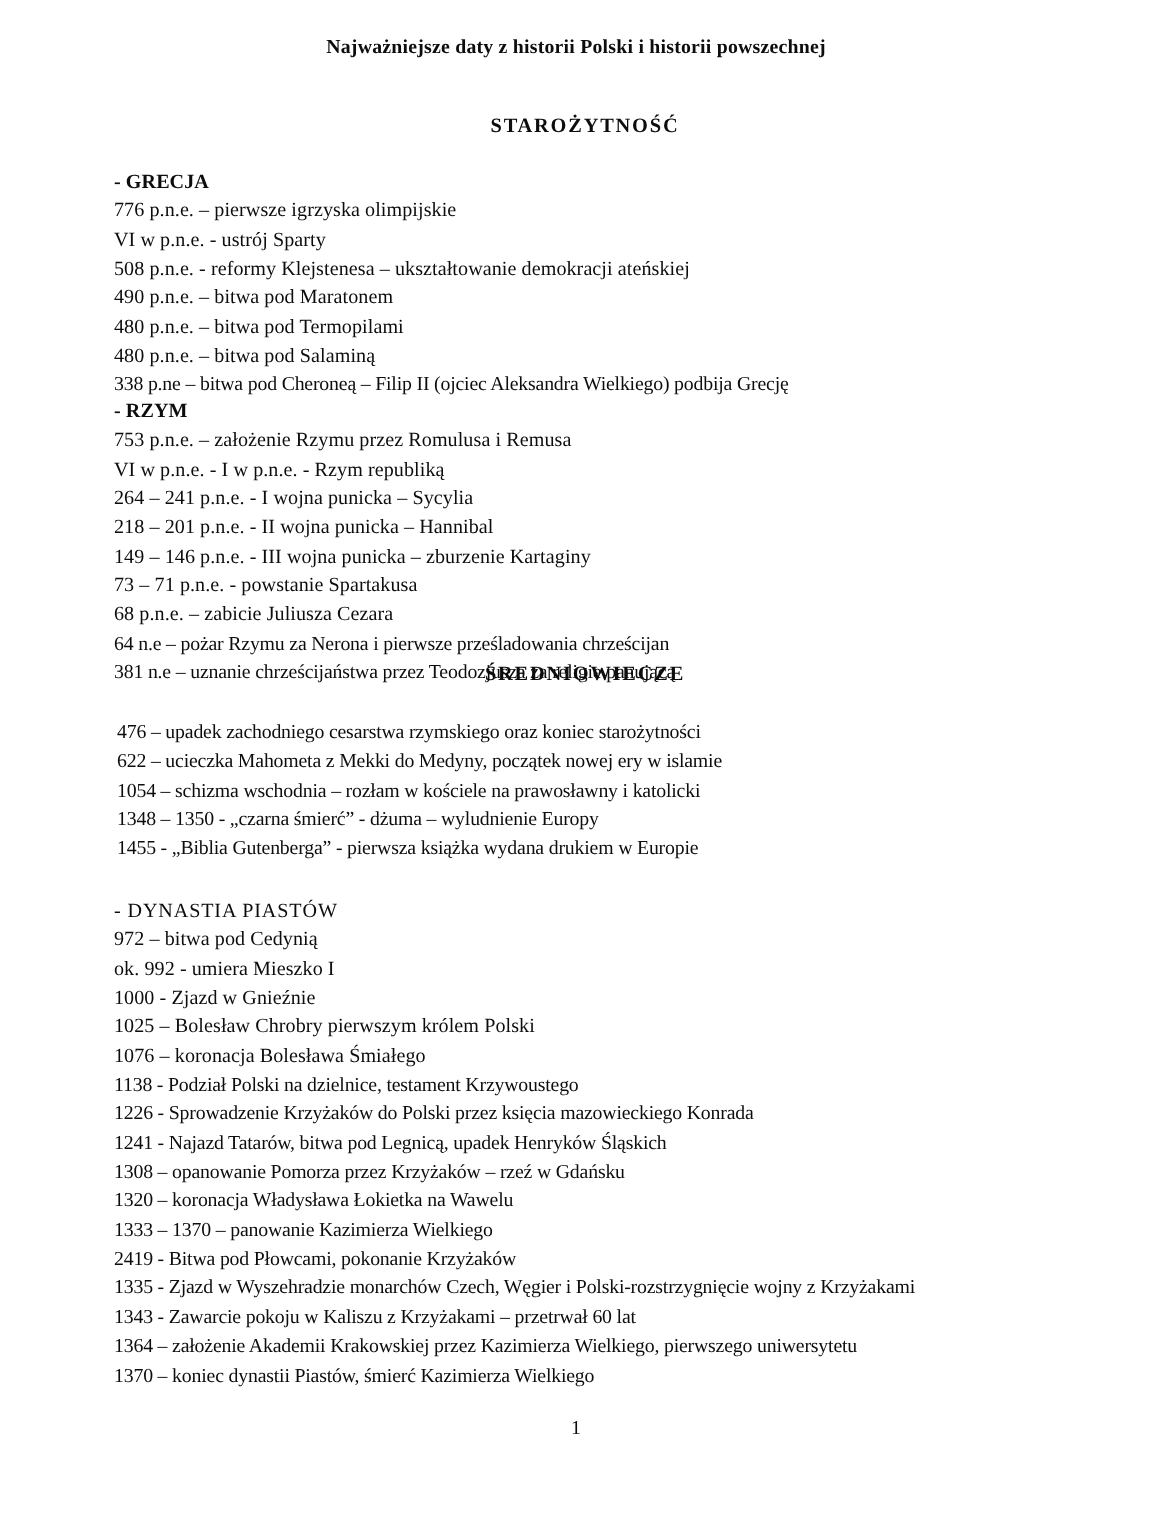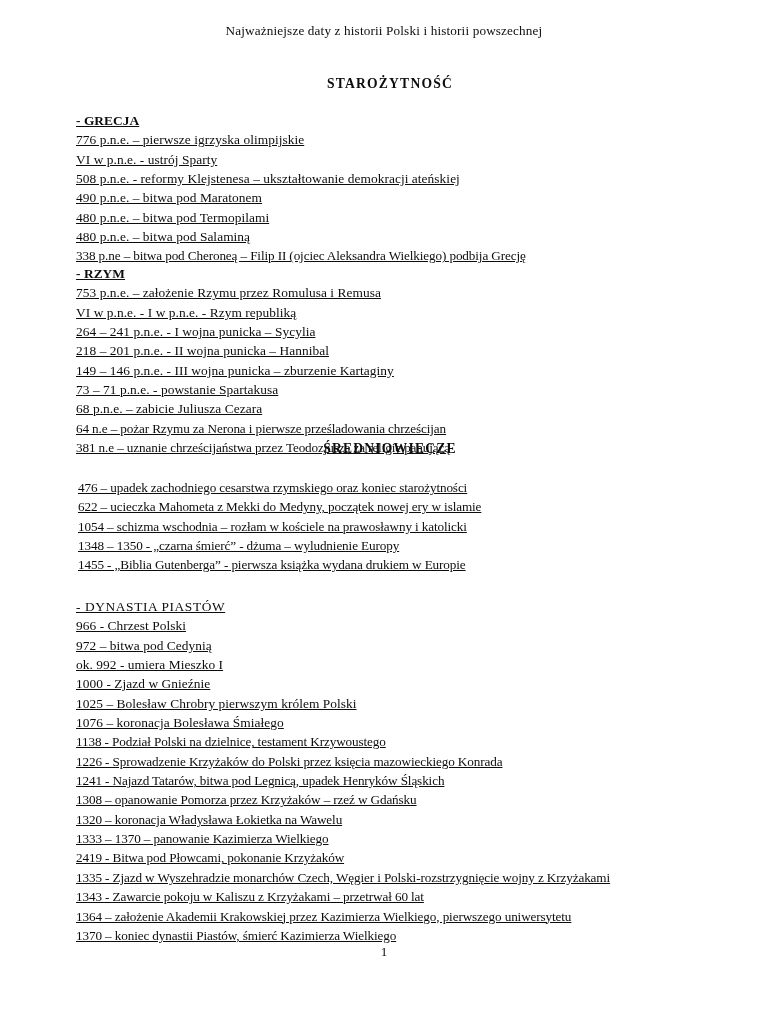--- a/index.html
+++ b/index.html
@@ -26,21 +26,21 @@
   }
 
   
   .doc-title {
     position: absolute;
     left: 0;
     right: 0;
     top: 23px;
     text-align: center;
     font-size: 13.2px;
-    font-weight: normal;
+    font-weight: bold;
     letter-spacing: 0.15px;
     line-height: 1.2;
   }
 
   
   .era-heading {
     position: absolute;
     left: 76px;
     right: 0;
     font-size: 13.6px;
@@ -66,21 +66,20 @@
 
   
   .block {
     position: absolute;
   }
   .line {
     font-size: 13.4px;
     line-height: 19.35px;
     white-space: nowrap;
     letter-spacing: 0.05px;
-    text-decoration: underline;
   }
   
   .line.cond {
     letter-spacing: -0.12px;
     font-size: 13.2px;
   }
 
   .blk-grecja       { left: 76px; top: 111px; }
   .blk-rzym         { left: 76px; top: 264px; }
   .blk-sredniowiecze{ left: 78px; top: 478px; }
@@ -134,21 +133,20 @@
   <div class="block blk-sredniowiecze">
     <div class="line cond">476 – upadek zachodniego cesarstwa rzymskiego oraz koniec starożytności</div>
     <div class="line cond">622 – ucieczka Mahometa z Mekki do Medyny, początek nowej ery w islamie</div>
     <div class="line cond">1054 – schizma wschodnia – rozłam w kościele na prawosławny i katolicki</div>
     <div class="line cond">1348 – 1350 - „czarna śmierć” - dżuma – wyludnienie Europy</div>
     <div class="line cond">1455 - „Biblia Gutenberga” - pierwsza książka wydana drukiem w Europie</div>
   </div>
 
   <div class="block blk-piastow">
     <div class="line sub-heading thin">- DYNASTIA PIASTÓW</div>
-    <div class="line">966 - Chrzest Polski</div>
     <div class="line">972 – bitwa pod Cedynią</div>
     <div class="line">ok. 992 - umiera Mieszko I</div>
     <div class="line">1000 - Zjazd w Gnieźnie</div>
     <div class="line">1025 – Bolesław Chrobry pierwszym królem Polski</div>
     <div class="line">1076 – koronacja Bolesława Śmiałego</div>
     <div class="line cond">1138 - Podział Polski na dzielnice, testament Krzywoustego</div>
     <div class="line cond">1226 - Sprowadzenie Krzyżaków do Polski przez księcia mazowieckiego Konrada</div>
     <div class="line cond">1241 - Najazd Tatarów, bitwa pod Legnicą, upadek Henryków Śląskich</div>
     <div class="line cond">1308 – opanowanie Pomorza przez Krzyżaków – rzeź w Gdańsku</div>
     <div class="line cond">1320 – koronacja Władysława Łokietka na Wawelu</div>

